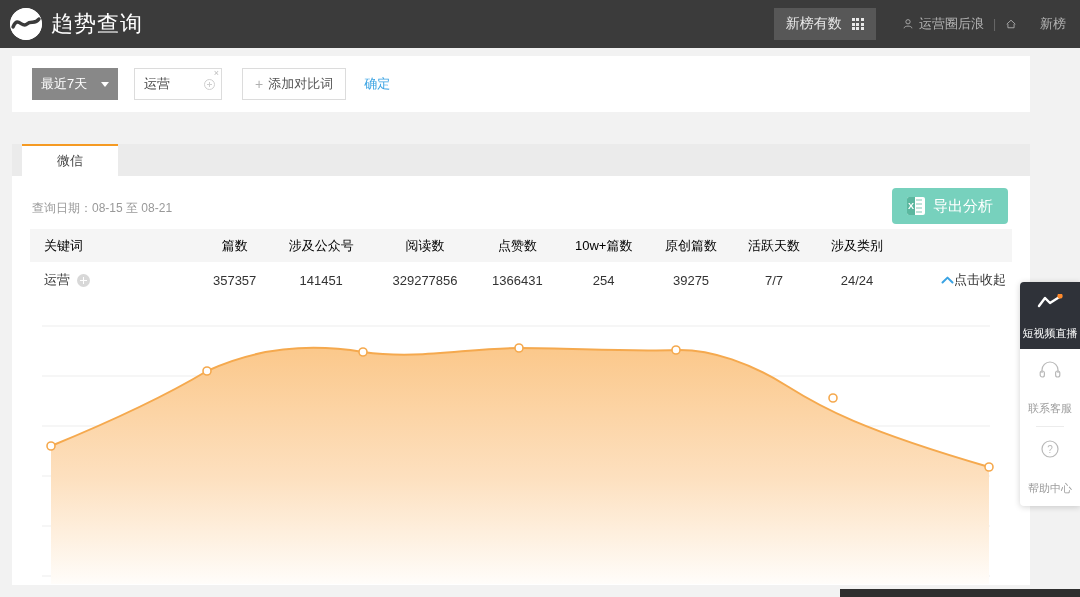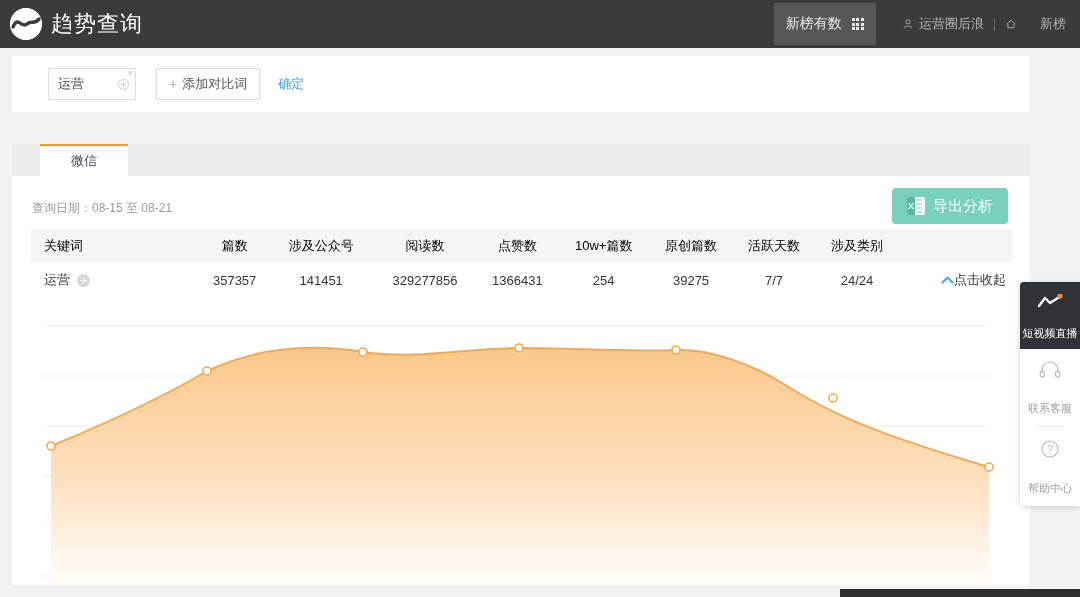--- a/index.html
+++ b/index.html
@@ -28,21 +28,21 @@
   .logo-title {
     color: #ffffff; font-size: 22px; margin-left: 9px;
     letter-spacing: 1px; font-weight: 400;
   }
   .topbar-right {
     margin-left: auto; display: flex; align-items: center;
     padding-right: 14px; height: 100%;
   }
   .product-btn {
     background: #575757; color: #e9e9e9;
-    height: 42px; padding: 2px 12px; display: flex;
+    height: 32px; padding: 2px 12px; display: flex;
     align-items: center; gap: 10px; font-size: 14px;
     cursor: pointer;
   }
   .grid-icon { display: grid; grid-template-columns: repeat(3, 3px);
     grid-template-rows: repeat(3, 3px); gap: 1.6px; }
   .grid-icon i { background: #e9e9e9; display: block; width: 3px; height: 3px; }
   .user-block {
     display: flex; align-items: center; margin-left: 26px;
     color: #b4b4b4; font-size: 13px; gap: 5px; cursor: pointer;
   }
@@ -101,25 +101,25 @@
   .main-card {
     position: absolute; left: 12px; top: 144px;
     width: 1018px; height: 441px;
     background: #ffffff;
   }
   .tabstrip {
     height: 32px; background: #ebebeb; display: flex;
     border-bottom: 1px solid #ebebeb;
   }
   .tab {
-    width: 88px; height: 32px; background: #ffffff;
+    width: 96px; height: 32px; background: #ffffff;
     border-top: 2px solid #f59a23;
     display: flex; align-items: center; justify-content: center;
     font-size: 13px; color: #444; cursor: pointer;
-    margin-left: 28px;
+    margin-left: 10px;
   }
   .query-date {
     font-size: 12px; color: #999; padding: 24px 0 0 20px;
   }
 
   
   table.kw-table { width: 982px; margin: 12px 0 0 18px; border-collapse: collapse; }
   table.kw-table th {
     background: #f5f5f5; color: #000000; font-size: 13px;
     font-weight: normal; height: 33px; text-align: center;
@@ -239,20 +239,24 @@
     <div class="home-block">
       <svg class="mini-ic" viewBox="0 0 14 14">
         <path d="M2 7.2 L7 2.6 L12 7.2 M3.4 7 L3.4 11.4 L10.6 11.4 L10.6 7" fill="none" stroke="#b4b4b4" stroke-width="1" stroke-linejoin="round"></path>
       </svg>
       <span>新榜</span>
     </div>
   </div>
 </div>
 
 <div class="filter-card">
+  <div class="range-select">
+    <span>最近7天</span>
+    <span class="caret-down"></span>
+  </div>
 
   <div class="kw-input">
     <span class="kw-text">运营</span>
     <span class="kw-addcircle"></span>
     <span class="kw-close">×</span>
   </div>
 
   <div class="add-compare">
     <span class="plus-sign">+</span>
     <span>添加对比词</span>

